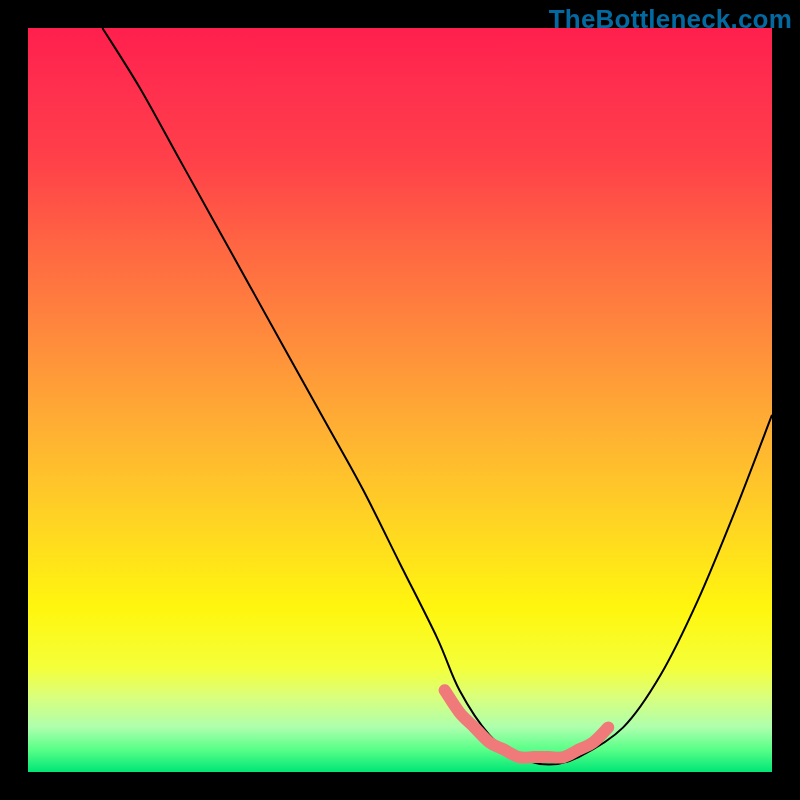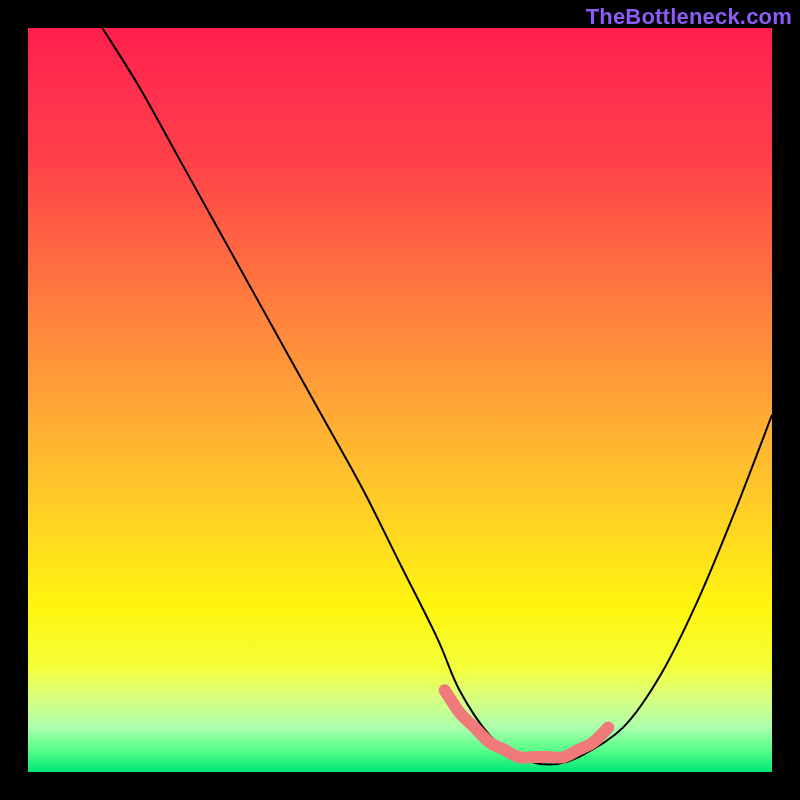--- a/index.html
+++ b/index.html
@@ -36,23 +36,23 @@
        #f4ff3a 86%,
        #d9ff7e 90%,
        #adffad 94%,
        #58ff88 97%,
        #00e676 100%);
   }
   .watermark {
     position: absolute;
     top: 4px;
     right: 8px;
-    font-size: 22px;
+    font-size: 26px;
     font-weight: 600;
-    color: #8b5cf6;
+    color: #0369a1;
     letter-spacing: 0.2px;
     user-select: none;
   }
   svg.curve {
     position: absolute;
     left: 0;
     top: 0;
     width: 744px;
     height: 744px;
     overflow: visible;

